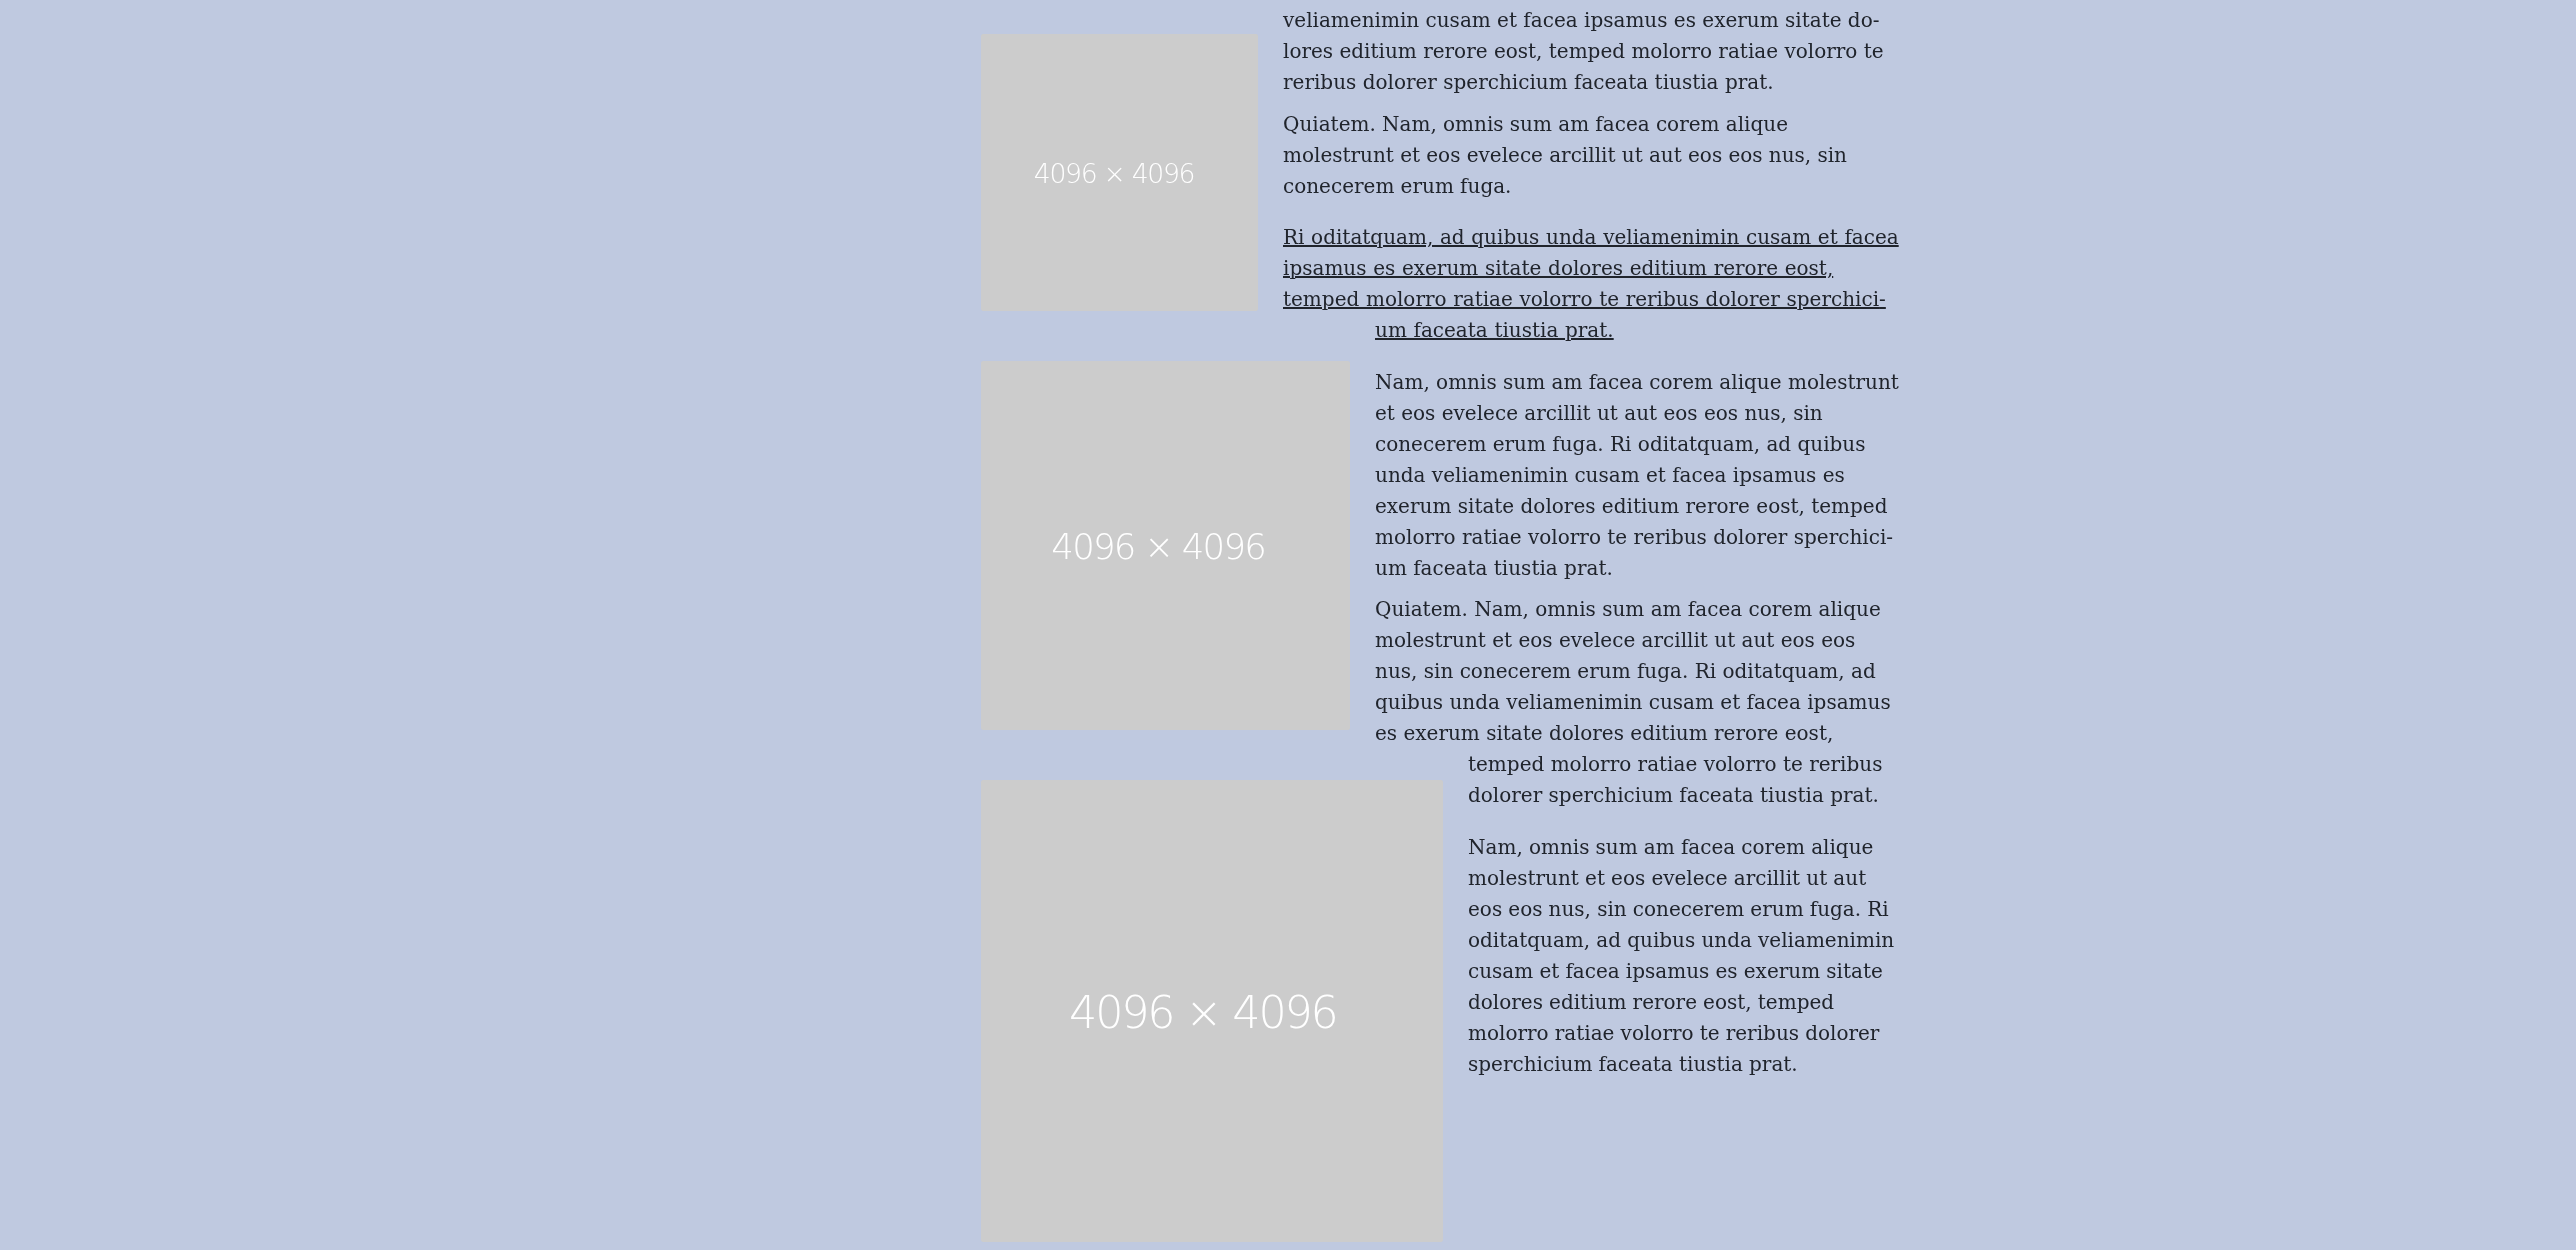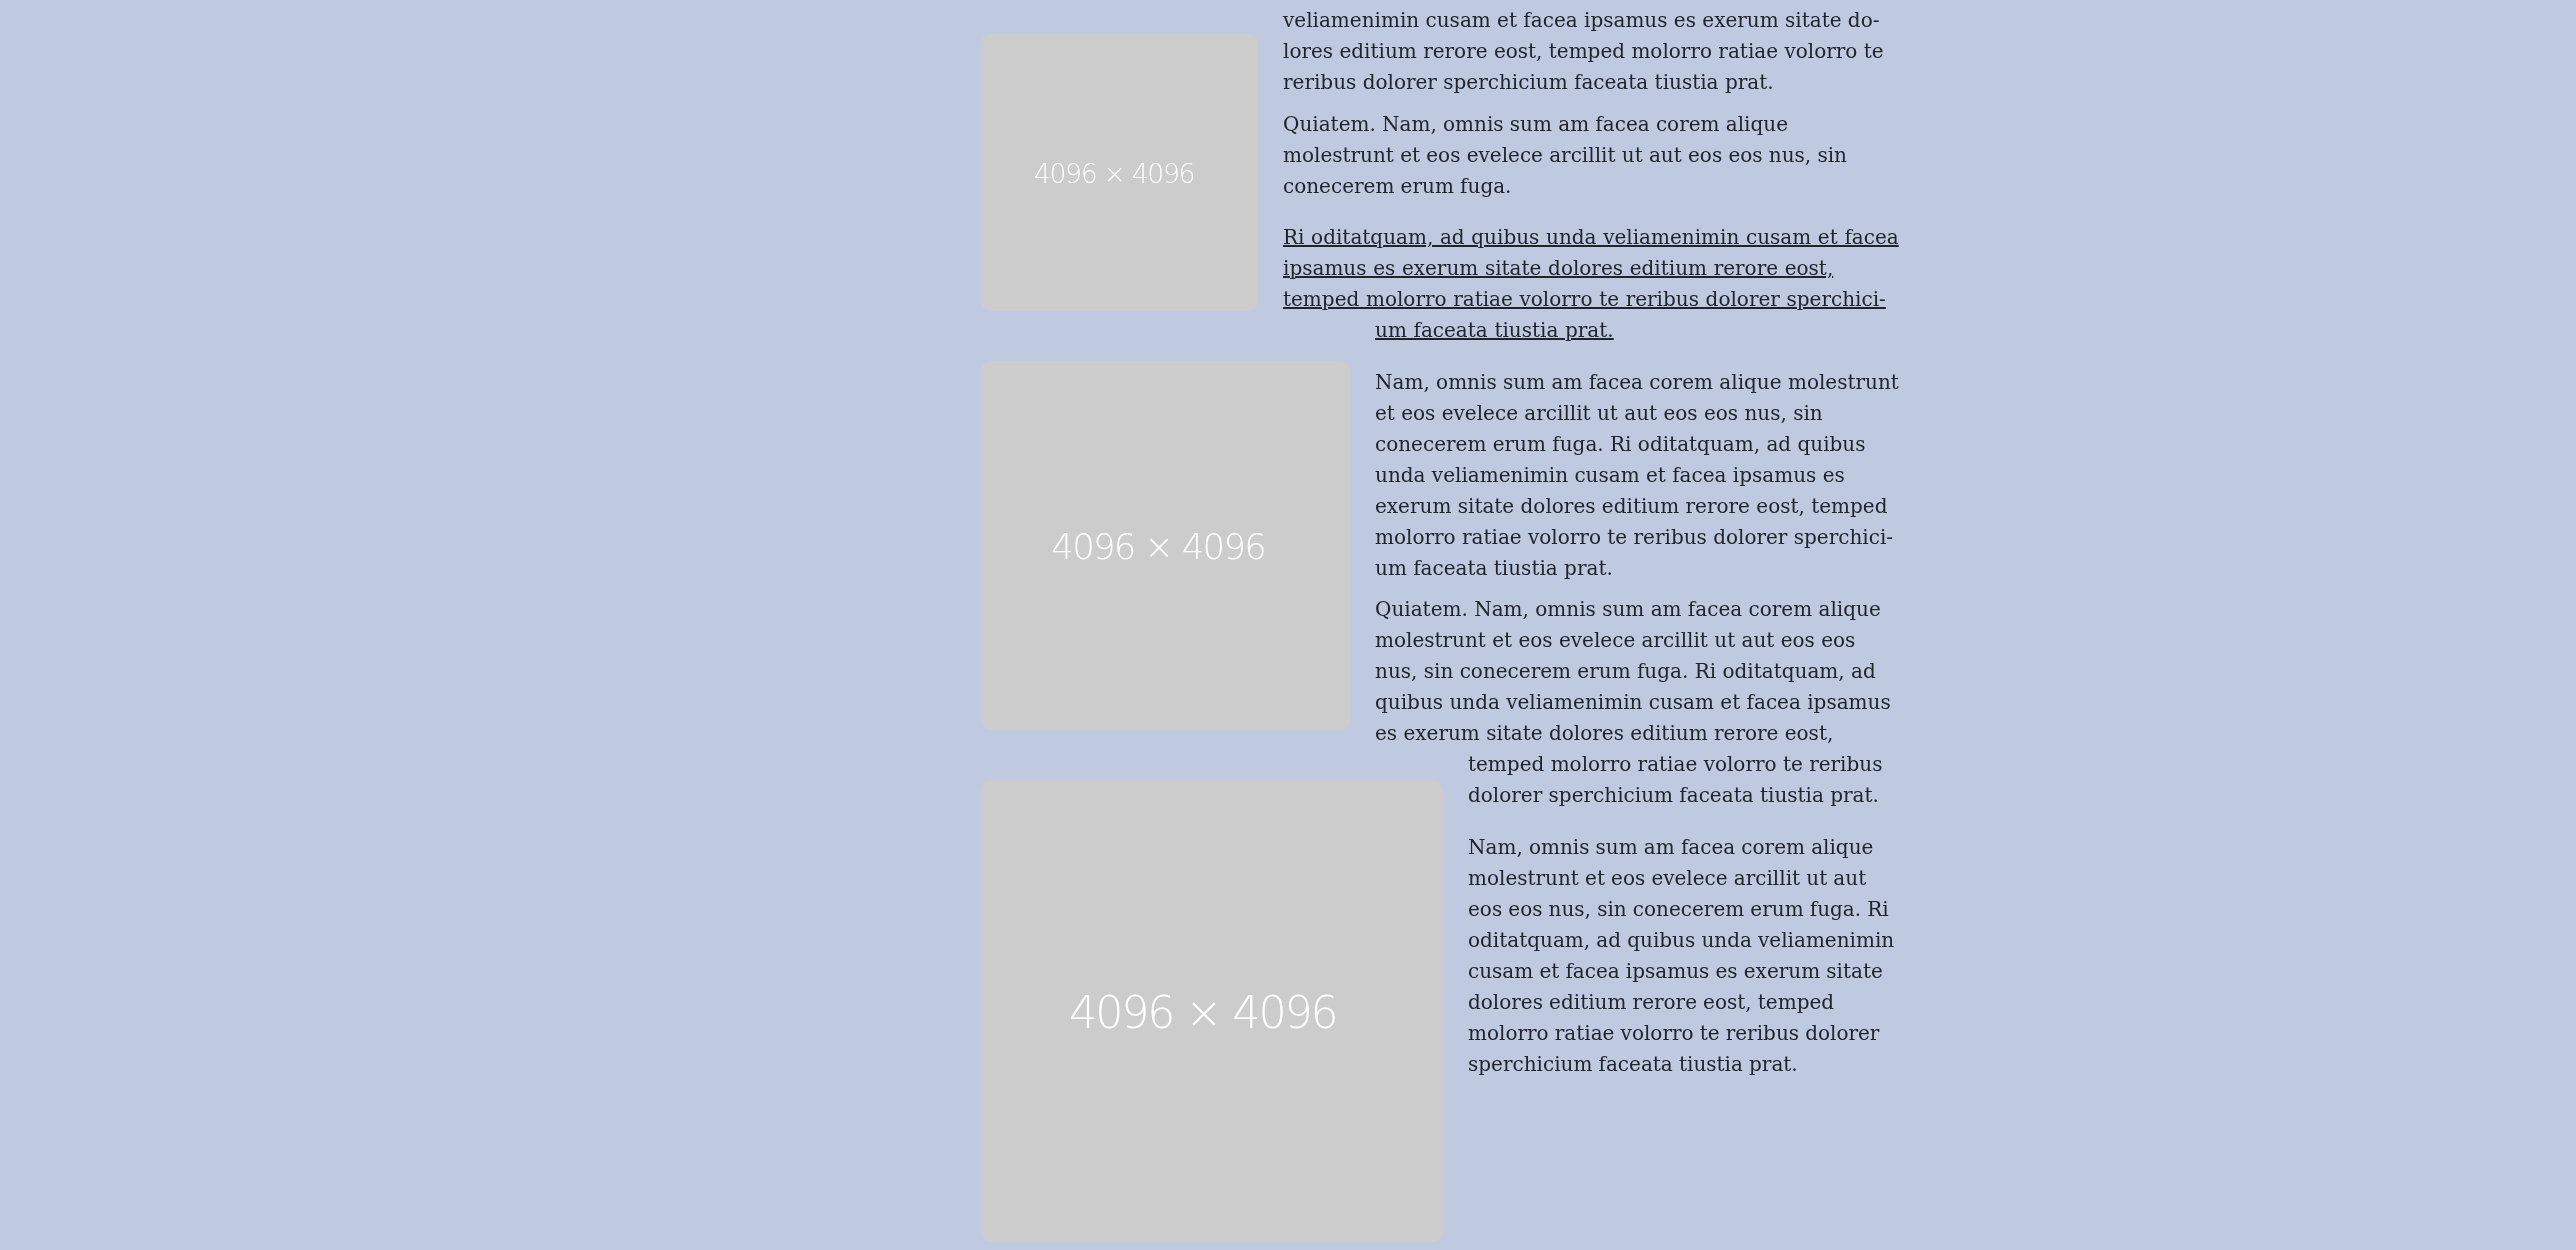--- a/index.html
+++ b/index.html
@@ -43,21 +43,21 @@
   .article p.ws-a    { word-spacing: -0.1px; }
   .article p.ws-b    { word-spacing:  0.3px; text-decoration: underline; }
   .article p.ws-c    { word-spacing: -0.2px; }
 
   
   .figure {
     float: left;
     clear: left;
     margin: 25px 25px 25px 0;
     background: #cccccc;
-    border-radius: 11px;
+    border-radius: 3px;
     overflow: hidden;
   }
   .figure.sz-30 { width: 277px;   height: 277px;   }
   .figure.sz-40 { width: 369px;   height: 369px;   }
   .figure.sz-50 { width: 462px;   height: 462px;   }
   .figure svg   { display: block; width: 100%; height: 100%; }
 
   .ph-label {
     font-family: "DejaVu Sans", sans-serif;
     font-weight: 300;

